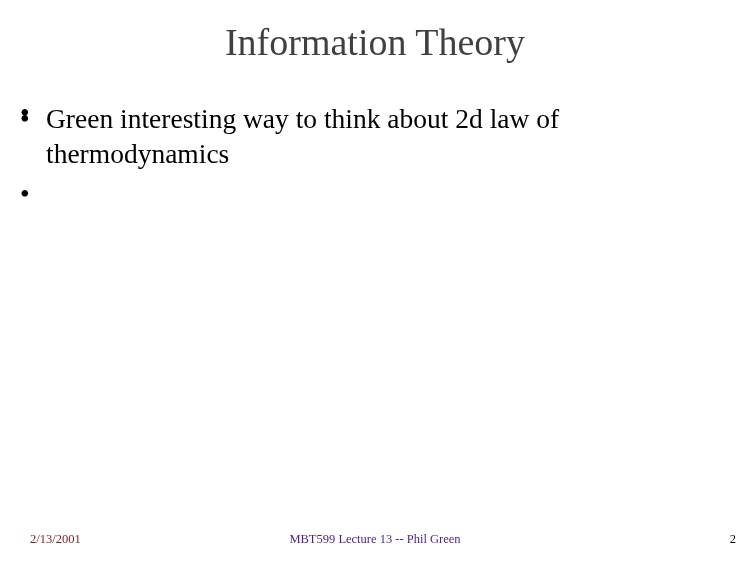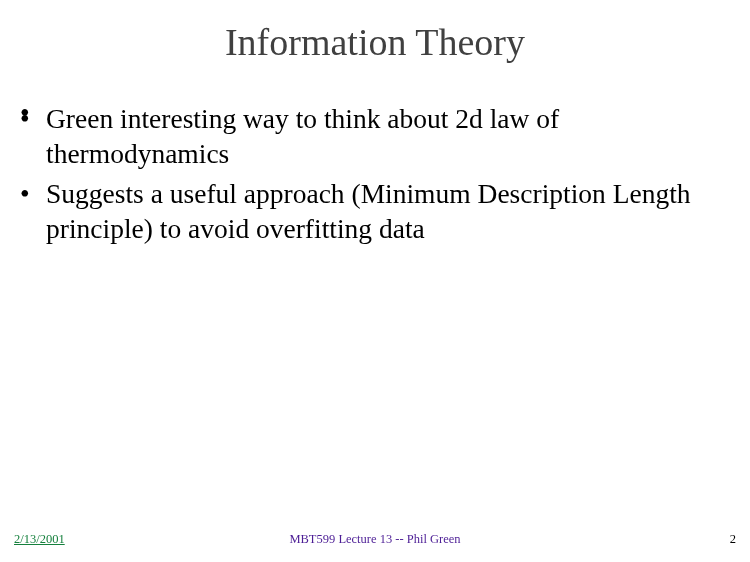--- a/index.html
+++ b/index.html
@@ -59,26 +59,25 @@
   }
   .footer {
     position: absolute;
     left: 0;
     bottom: 12px;
     width: 750px;
     height: 18px;
   }
   .footer-date {
     position: absolute;
-    left: 14px;
+    left: 30px;
     top: 0;
     font-size: 12.5px;
     font-family: "Liberation Serif", serif;
-    color: #15803d;
-    text-decoration: underline;
+    color: #7f1d1d;
   }
   .footer-center {
     position: absolute;
     left: 0;
     top: 0;
     width: 750px;
     text-align: center;
     font-size: 12.5px;
     font-family: "Liberation Serif", serif;
     color: #4c1d95;
@@ -102,21 +101,20 @@
   <ul class="body-list">
     <li class="bullet-item">
       <span class="dot">•</span>
     </li>
     <li class="bullet-item">
       <span class="dot">•</span>
       <span>Green interesting way to think about 2d law of thermodynamics</span>
     </li>
     <li class="bullet-item">
       <span class="dot">•</span>
-      <span>Suggests a useful approach (Minimum Description Length principle) to avoid overfitting data</span>
     </li>
   </ul>
 
   <div class="footer">
     <span class="footer-date">2/13/2001</span>
     <span class="footer-center">MBT599 Lecture 13 -- Phil Green</span>
     <span class="footer-page">2</span>
   </div>
 
 </div>

